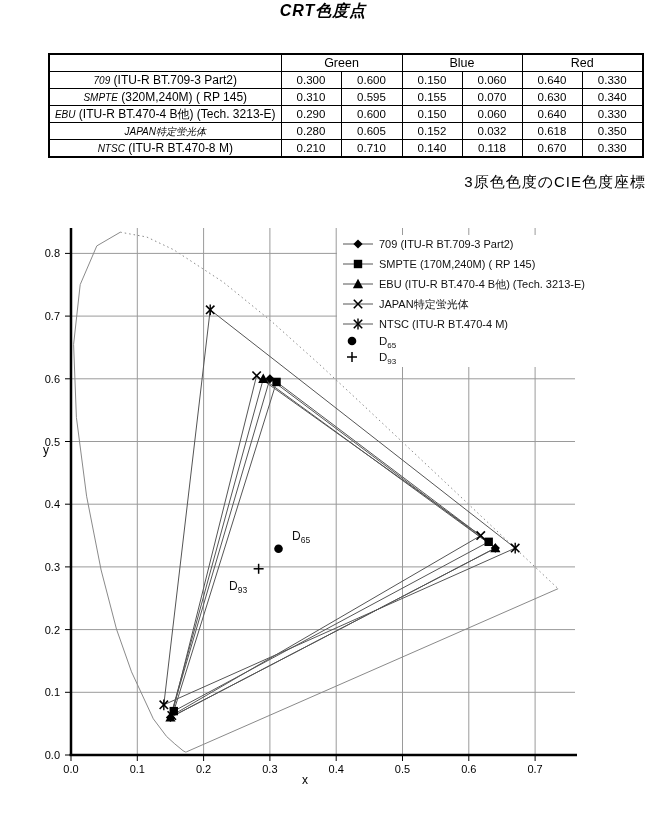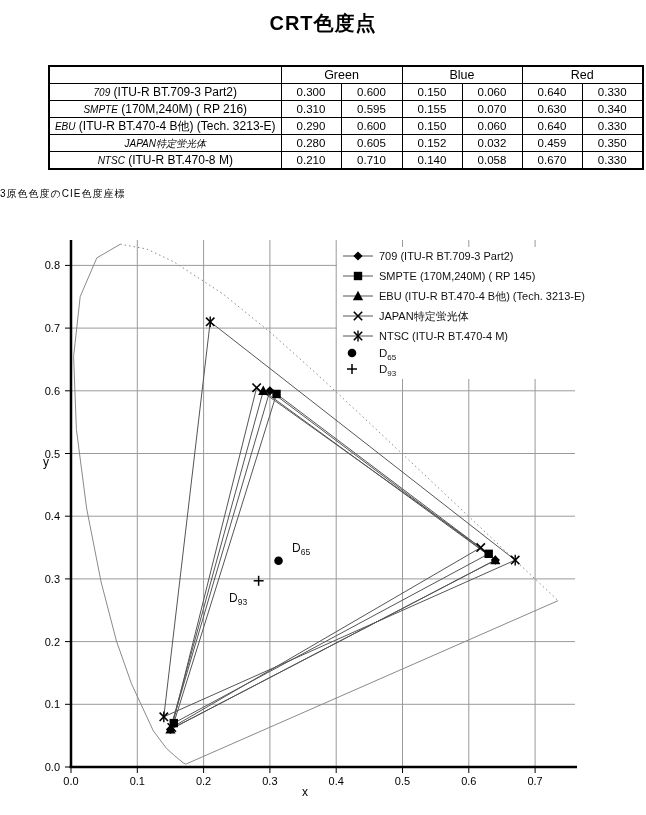--- a/index.html
+++ b/index.html
@@ -2,38 +2,38 @@
 <html><head>
 <meta charset="utf-8">
 <style>
   html,body{margin:0;padding:0;}
   body{
     width:646px;height:815px;background:#ffffff;color:#000;
     font-family:"Liberation Sans","DejaVu Sans",sans-serif;
     overflow:hidden;position:relative;
   }
   .title{
-    text-align:center;padding-top:12px;font-size:20px;font-weight:bold;
-    letter-spacing:1px;line-height:22px;
+    text-align:center;font-size:16px;font-weight:bold;
+    letter-spacing:1px;line-height:22px;font-style:italic;
   }
   .table-wrap{width:550px;margin:31px auto 0 auto;}
   table.chroma{
     width:594px;border-collapse:collapse;border:2px solid #000;
     table-layout:fixed;font-size:12px;
   }
   table.chroma th,table.chroma td{
     border:1px solid #000;padding:0;height:16px;line-height:15px;
     text-align:center;font-weight:normal;white-space:nowrap;overflow:hidden;
   }
   table.chroma thead th{font-size:12.5px;}
   table.chroma td.val{font-size:11.5px;text-align:center;}
   td.rowlabel .nm{font-size:10px;font-style:italic;}
   td.rowlabel .dt{font-size:12px;}
   .subtitle{
-    text-align:left;margin-top:14px;font-size:10px;letter-spacing:1px;line-height:20px;
+    text-align:right;margin-top:14px;font-size:15px;letter-spacing:1px;line-height:20px;
   }
   svg.chart{display:block;margin-top:21px;}
   svg text{font-family:"Liberation Sans","DejaVu Sans",sans-serif;}
 </style>
 </head>
 <body>
 
 <div class="title">CRT色度点</div>
 
 <div class="table-wrap">
@@ -59,21 +59,21 @@
         <tr>
           <td class="rowlabel"><span class="nm">709</span><span class="dt"> (ITU-R BT.709-3 Part2)</span></td>
           <td class="val">0.300</td>
           <td class="val">0.600</td>
           <td class="val">0.150</td>
           <td class="val">0.060</td>
           <td class="val">0.640</td>
           <td class="val">0.330</td>
         </tr>
         <tr>
-          <td class="rowlabel"><span class="nm">SMPTE</span><span class="dt"> (170M,240M) ( RP 216)</span></td>
+          <td class="rowlabel"><span class="nm">SMPTE</span><span class="dt"> (320M,240M) ( RP 145)</span></td>
           <td class="val">0.310</td>
           <td class="val">0.595</td>
           <td class="val">0.155</td>
           <td class="val">0.070</td>
           <td class="val">0.630</td>
           <td class="val">0.340</td>
         </tr>
         <tr>
           <td class="rowlabel"><span class="nm">EBU</span><span class="dt"> (ITU-R BT.470-4 B他) (Tech. 3213-E)</span></td>
           <td class="val">0.290</td>
@@ -82,29 +82,29 @@
           <td class="val">0.060</td>
           <td class="val">0.640</td>
           <td class="val">0.330</td>
         </tr>
         <tr>
           <td class="rowlabel"><span class="nm">JAPAN特定蛍光体</span><span class="dt"></span></td>
           <td class="val">0.280</td>
           <td class="val">0.605</td>
           <td class="val">0.152</td>
           <td class="val">0.032</td>
-          <td class="val">0.459</td>
+          <td class="val">0.618</td>
           <td class="val">0.350</td>
         </tr>
         <tr>
           <td class="rowlabel"><span class="nm">NTSC</span><span class="dt"> (ITU-R BT.470-8 M)</span></td>
           <td class="val">0.210</td>
           <td class="val">0.710</td>
           <td class="val">0.140</td>
-          <td class="val">0.058</td>
+          <td class="val">0.118</td>
           <td class="val">0.670</td>
           <td class="val">0.330</td>
         </tr>
       </tbody>
   </table>
 </div>
 
 <div class="subtitle">3原色色度のCIE色度座標</div>
 
 <svg class="chart" id="chart" width="646" height="575" viewBox="0 0 646 575">

